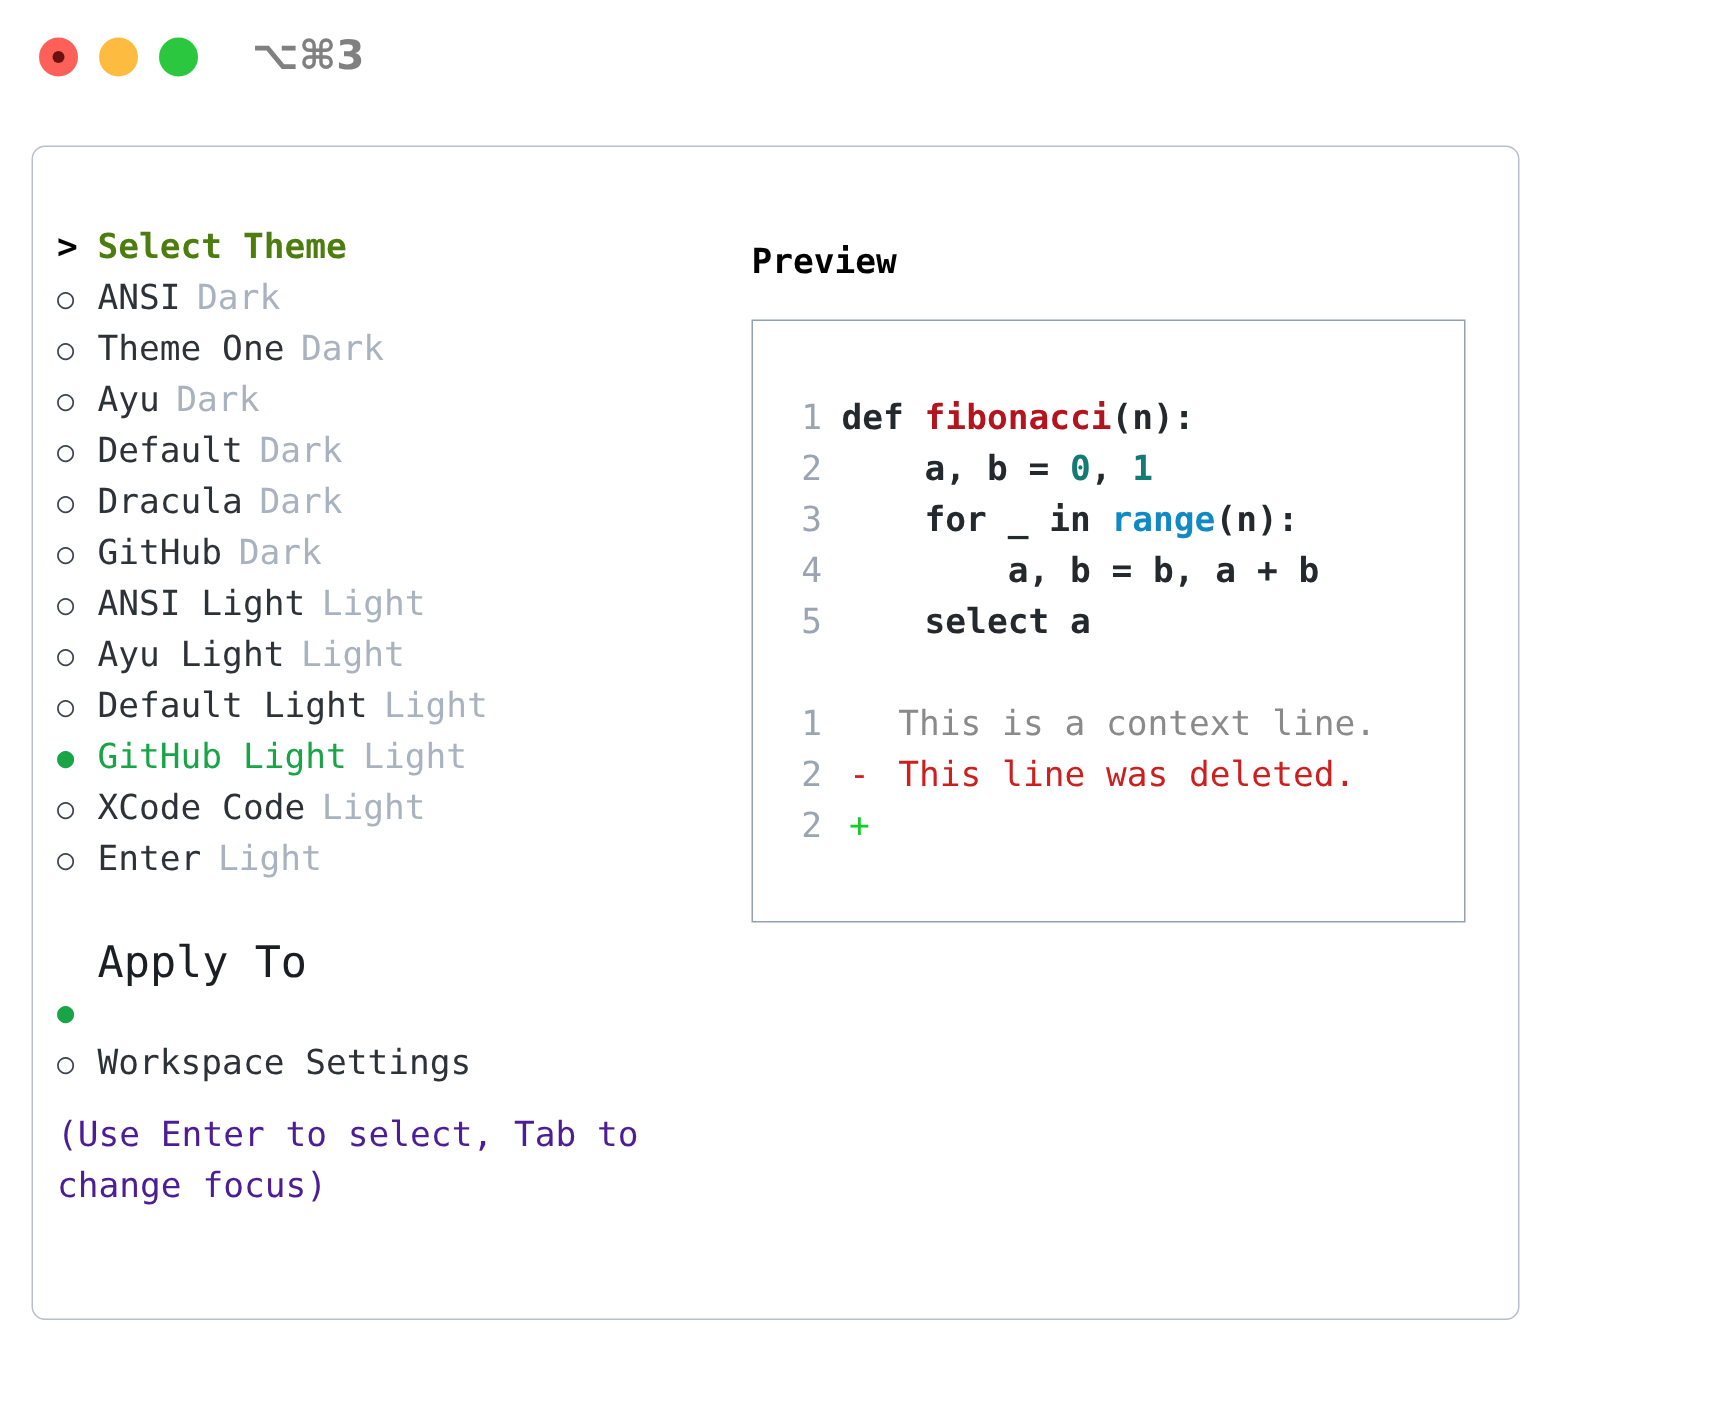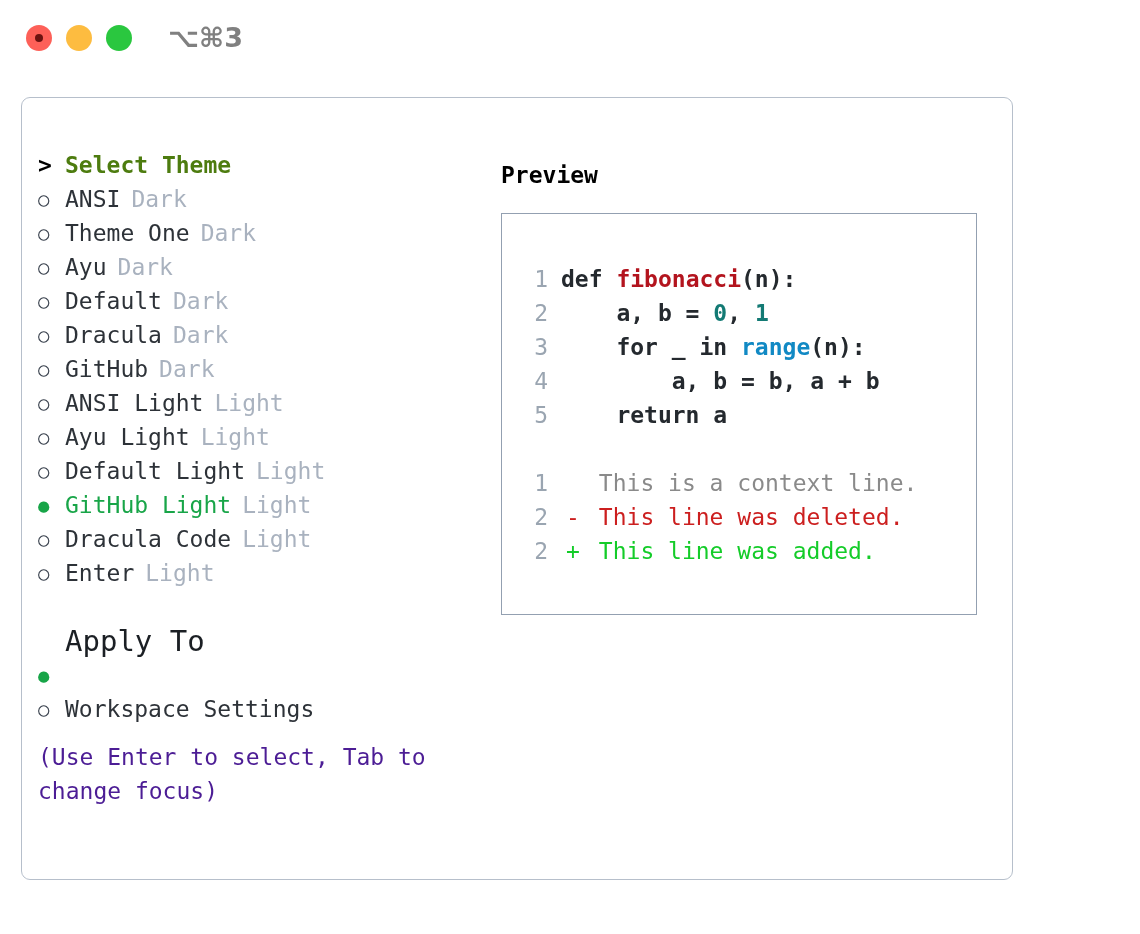--- a/index.html
+++ b/index.html
@@ -229,45 +229,45 @@
           <div class="row"><span class="marker marker-off">○</span><span class="label-name">ANSI</span><span class="label-variant">Dark</span></div>
           <div class="row"><span class="marker marker-off">○</span><span class="label-name">Theme One</span><span class="label-variant">Dark</span></div>
           <div class="row"><span class="marker marker-off">○</span><span class="label-name">Ayu</span><span class="label-variant">Dark</span></div>
           <div class="row"><span class="marker marker-off">○</span><span class="label-name">Default</span><span class="label-variant">Dark</span></div>
           <div class="row"><span class="marker marker-off">○</span><span class="label-name">Dracula</span><span class="label-variant">Dark</span></div>
           <div class="row"><span class="marker marker-off">○</span><span class="label-name">GitHub</span><span class="label-variant">Dark</span></div>
           <div class="row"><span class="marker marker-off">○</span><span class="label-name">ANSI Light</span><span class="label-variant">Light</span></div>
           <div class="row"><span class="marker marker-off">○</span><span class="label-name">Ayu Light</span><span class="label-variant">Light</span></div>
           <div class="row"><span class="marker marker-off">○</span><span class="label-name">Default Light</span><span class="label-variant">Light</span></div>
           <div class="row"><span class="marker marker-on">●</span><span class="label-name sel">GitHub Light</span><span class="label-variant">Light</span></div>
-          <div class="row"><span class="marker marker-off">○</span><span class="label-name">Dracula Code</span><span class="label-variant">Light</span></div>
+          <div class="row"><span class="marker marker-off">○</span><span class="label-name">XCode Code</span><span class="label-variant">Light</span></div>
           <div class="row"><span class="marker marker-off">○</span><span class="label-name">Enter</span><span class="label-variant">Light</span></div>
         </div>
       <div id="apply-to-list">
           <div class="spacer-row"></div>
           <div class="row"><span class="marker"> </span><span class="section-head">Apply To</span></div>
           <div class="row"><span class="marker marker-on">●</span></div>
           <div class="row"><span class="marker marker-off">○</span><span class="label-name">Workspace Settings</span></div>
         </div>
       <div class="hint">(Use Enter to select, Tab to change focus)</div>
     </div>
 
     <div class="right-col">
       <div class="preview-title">Preview</div>
       <div class="preview-box">
         <div id="code-block">
             <div class="code-line"><span class="lineno">1</span><span class="code-text"><span class="tok-plain">def </span><span class="tok-fn">fibonacci</span><span class="tok-plain">(n):</span></span></div>
             <div class="code-line"><span class="lineno">2</span><span class="code-text"><span class="tok-plain">    a, b = </span><span class="tok-num">0</span><span class="tok-plain">, </span><span class="tok-num">1</span></span></div>
             <div class="code-line"><span class="lineno">3</span><span class="code-text"><span class="tok-plain">    for _ in </span><span class="tok-call">range</span><span class="tok-plain">(n):</span></span></div>
             <div class="code-line"><span class="lineno">4</span><span class="code-text"><span class="tok-plain">        a, b = b, a + b</span></span></div>
-            <div class="code-line"><span class="lineno">5</span><span class="code-text"><span class="tok-plain">    return a</span></span></div>
+            <div class="code-line"><span class="lineno">5</span><span class="code-text"><span class="tok-plain">    select a</span></span></div>
           </div>
         <div class="diff-gap"></div>
         <div id="diff-block">
             <div class="diff-line"><span class="lineno">1</span><span class="diff-sign diff-ctx"> </span><span class="diff-ctx"> This is a context line.</span></div>
             <div class="diff-line"><span class="lineno">2</span><span class="diff-sign diff-del">-</span><span class="diff-del"> This line was deleted.</span></div>
-            <div class="diff-line"><span class="lineno">2</span><span class="diff-sign diff-add">+</span><span class="diff-add"> This line was added.</span></div>
+            <div class="diff-line"><span class="lineno">2</span><span class="diff-sign diff-add">+</span></div>
           </div>
       </div>
     </div>
 
   </div>
 </div>
 
 </body></html>

